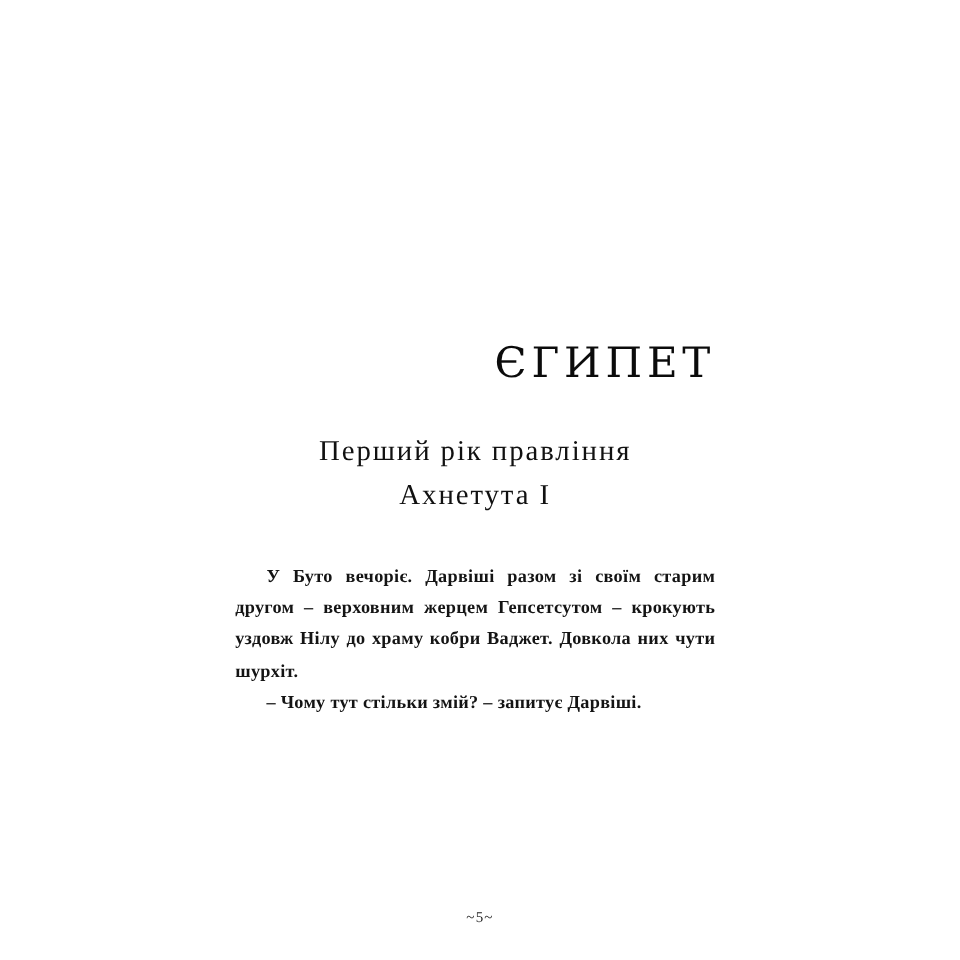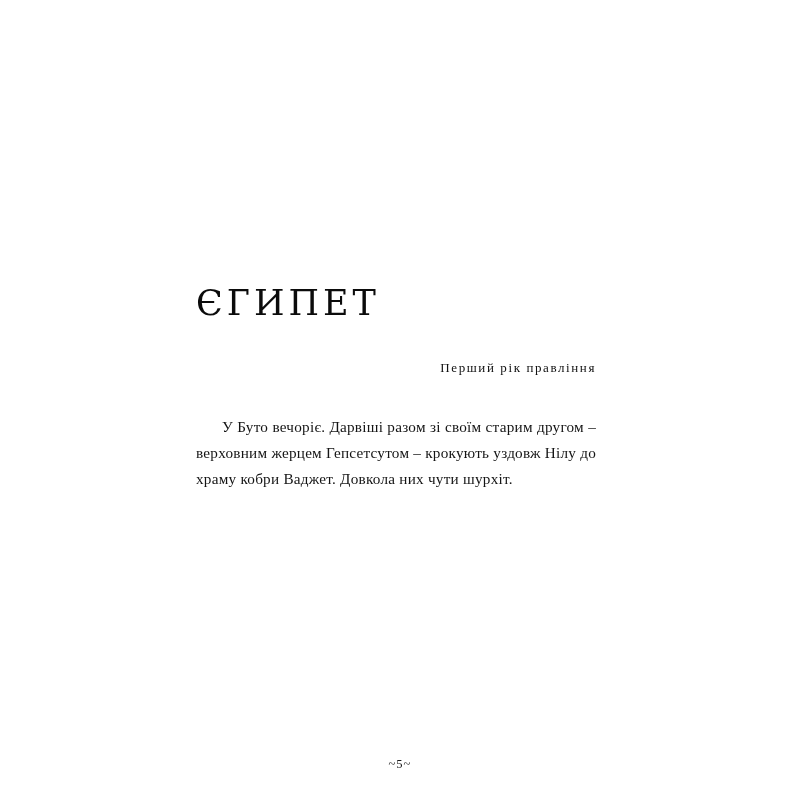--- a/index.html
+++ b/index.html
@@ -21,52 +21,53 @@
     box-sizing: border-box;
     background: #ffffff;
   }
   .content {
     position: absolute;
     left: 196px;
     top: 285px;
     width: 400px;
   }
   .chapter-title {
-    text-align: left;
+    text-align: right;
     font-family: "DejaVu Serif", serif;
     font-size: 35px;
     letter-spacing: 4px;
     font-weight: 400;
     color: #0b0b0b;
     margin: 0 0 36px 0;
     line-height: 1.05;
   }
   .subtitle {
-    text-align: right;
+    text-align: center;
     font-family: "Liberation Serif", serif;
-    font-size: 13px;
+    font-size: 24px;
     letter-spacing: 1.6px;
     color: #111111;
     line-height: 1.55;
     margin: 0 0 36px 0;
   }
   .subtitle .line {
     display: block;
   }
   .body-text {
     font-family: "Liberation Serif", serif;
     font-size: 15.2px;
     line-height: 1.72;
     letter-spacing: 0.25px;
     color: #141414;
     text-align: justify;
   }
   .body-text p {
     margin: 0;
     text-indent: 26px;
+    font-weight: bold;
   }
   .folio {
     position: absolute;
     left: 0;
     right: 0;
     top: 757px;
     text-align: center;
     font-family: "Liberation Serif", serif;
     font-size: 12.5px;
     letter-spacing: 1px;
@@ -77,23 +78,25 @@
 <body>
 
 <div class="page">
 
   <div class="content">
 
     <h1 class="chapter-title">ЄГИПЕТ</h1>
 
     <div class="subtitle">
       <span class="line">Перший рік правління</span>
+      <span class="line">Ахнетута I</span>
     </div>
 
     <div class="body-text">
       <p>У Буто вечоріє. Дарвіші разом зі своїм старим другом – верховним жерцем Гепсетсутом – крокують уздовж Нілу до храму кобри Ваджет. Довкола них чути шурхіт.</p>
+      <p>– Чому тут стільки змій? – запитує Дарвіші.</p>
     </div>
 
   </div>
 
   <div class="folio">~5~</div>
 
 </div>
 
 </body></html>

